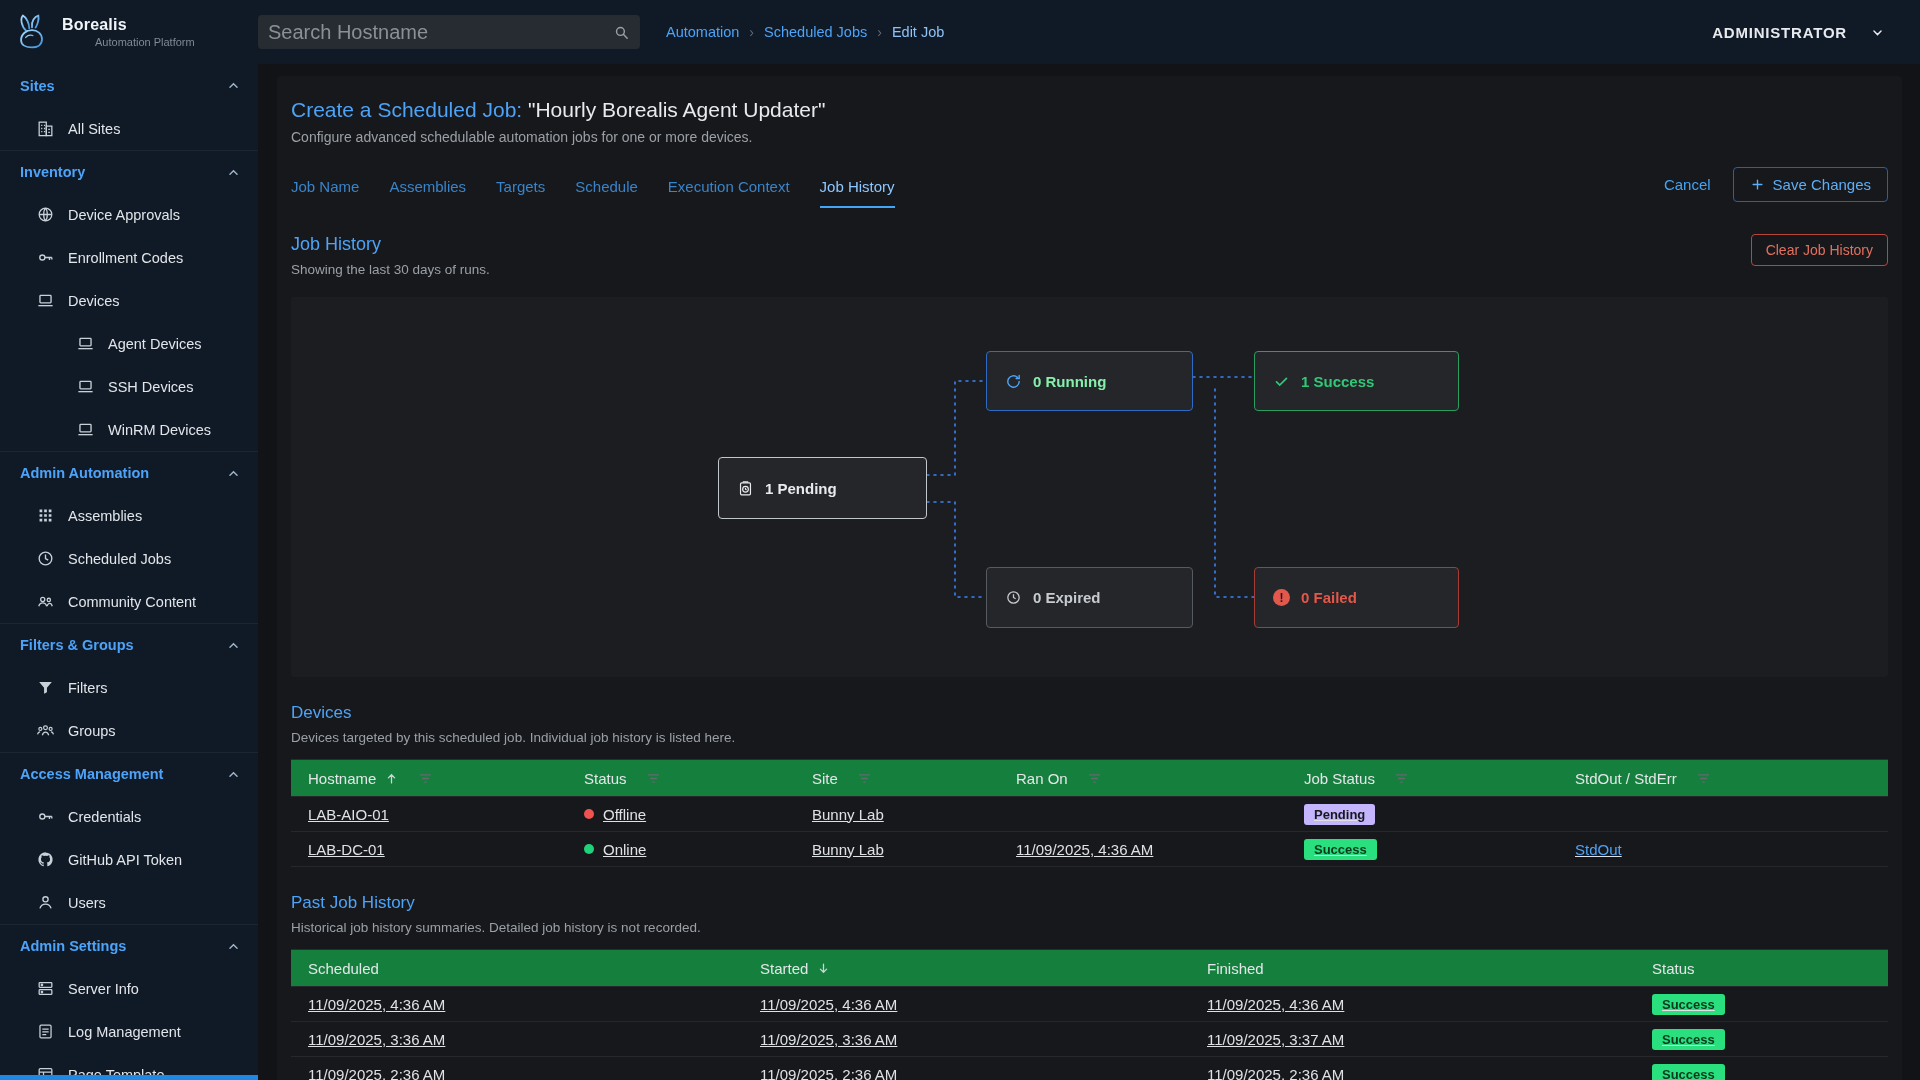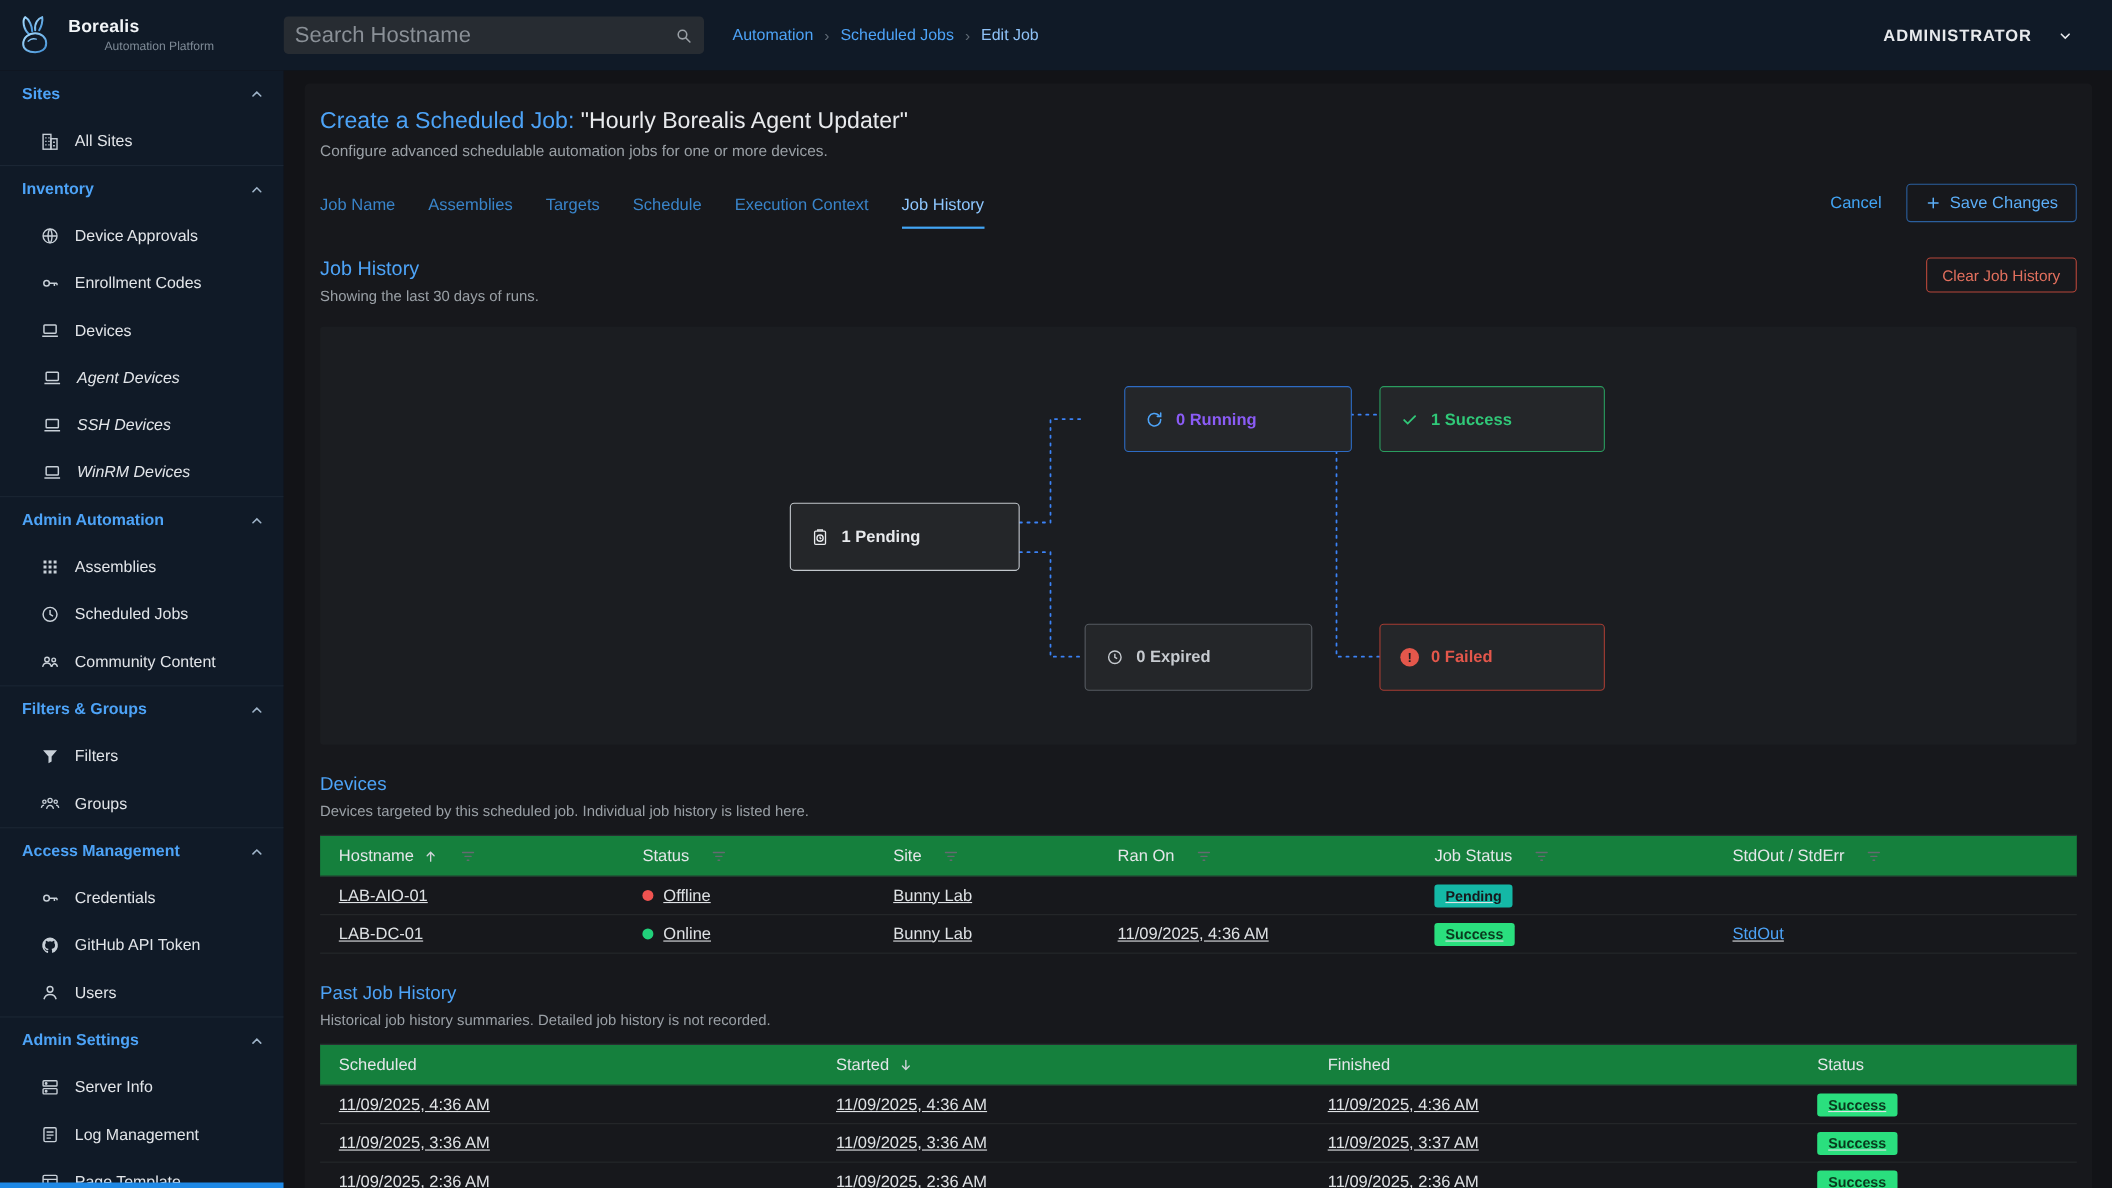--- a/index.html
+++ b/index.html
@@ -26,21 +26,21 @@
 
   
   .sidebar { position:absolute; top:64px; left:0; width:258px; bottom:0;
     background:#101a27; overflow:hidden; }
   .nav-section-header { height:43px; display:flex; align-items:center; justify-content:space-between;
     padding:0 16px 0 20px; color:#4da3f7; font-weight:bold; font-size:14.5px;
     border-top:1px solid #1b2634; cursor:pointer; }
   .nav-section-header:first-child { border-top:none; }
   .nav-item { height:43px; display:flex; align-items:center; gap:13px; padding-left:36px;
     font-size:14.5px; color:#e2e5e9; cursor:pointer; }
-  .nav-item.indent { padding-left:38px;font-style:italic; }
+  .nav-item.indent { padding-left:76px; }
   .nav-item .nicon { width:19px; height:19px; color:#c8d0d8; flex:0 0 auto; display:flex; }
   .nav-item .nicon svg { width:19px; height:19px; }
   .chev { width:17px; height:17px; color:#9fb4c9; }
   .sidebar-bottom-bar { position:absolute; left:0; right:0; bottom:0; height:5px; background:#1e88e5; }
 
   
   .main { position:absolute; left:258px; top:64px; right:0; bottom:0; background:#121317; overflow:hidden; }
   .card { margin:12px 18px 0 19px; background:#17181c; border-radius:4px;
     padding:22px 14px 40px 14px; min-height:1400px; }
 
@@ -69,21 +69,21 @@
     border:1px solid #b8473a; border-radius:4px; padding:7px 14px; cursor:pointer;
     font-family:"Liberation Sans", sans-serif; }
 
   
   .flow-panel { margin-top:20px; height:380px; background:#1b1d21; position:relative; border-radius:3px; }
   .flow-lines { position:absolute; inset:0; width:100%; height:100%; }
   .flow-node { position:absolute; background:#242629; border:1px solid; border-radius:4px;
     display:flex; align-items:center; gap:11px; padding-left:18px; font-size:15px; font-weight:bold;
     cursor:pointer; }
   .node-pending { left:427px; top:160px; width:209px; height:62px; border-color:#c2c7cc; color:#e8eaed; }
-  .node-running { left:695px; top:54px;  width:207px; height:60px; border-color:#2d6bc4; color:#8b5cf6;margin-left:36px; }
+  .node-running { left:695px; top:54px;  width:207px; height:60px; border-color:#2d6bc4; color:#86efac; }
   .node-success { left:963px; top:54px;  width:205px; height:60px; border-color:#2a9d5f; color:#30c878; }
   .node-expired { left:695px; top:270px; width:207px; height:61px; border-color:#565b61; color:#c7cbd0; }
   .node-failed  { left:963px; top:270px; width:205px; height:61px; border-color:#a63c33; color:#e4574b; }
   .flow-node svg { width:17px; height:17px; flex:0 0 auto; }
   .err-badge { width:17px; height:17px; border-radius:50%; background:#e4574b; color:#1b1c1f;
     font-size:12px; font-weight:bold; display:flex; align-items:center; justify-content:center; flex:0 0 auto; }
 
   
   .table { margin-top:14px; width:100%; }
   .tr { display:grid; align-items:center; border-bottom:1px solid #26282c; }
@@ -92,21 +92,21 @@
   .thead { background:#15803d; border-top:1px solid #2a2d31; height:38px; font-size:15px; color:#e4e6e9; }
   .tbody-row { height:35px; font-size:15px; color:#dfe2e5;text-decoration:underline; }
   .th { display:flex; align-items:center; gap:8px; }
   .filter-ic { width:17px; height:17px; color:#646a70; margin-left:10px; cursor:pointer; }
   .sort-ic { width:15px; height:15px; color:#cfd4d9; }
   .cell { display:flex; align-items:center; gap:9px; }
   .dot { width:10px; height:10px; border-radius:50%; flex:0 0 auto; }
   .dot.offline { background:#ef5350; }
   .dot.online { background:#21d07a; }
   .badge { display:inline-block; padding:3px 10px; border-radius:3px; font-size:13px; font-weight:bold; }
-  .badge-pending { background:#14b8a6; color:#17181c; }
+  .badge-pending { background:#c4b5fd; color:#17181c; }
   .badge-success { background:#2adf7e; color:#093a1e; }
   .link { color:#4da3f7; cursor:pointer; }
 </style>
 </head>
 <body>
 
 <div class="topbar">
   <div class="brand">
     <svg viewBox="0 0 44 44" width="40" height="40">
       <defs>

